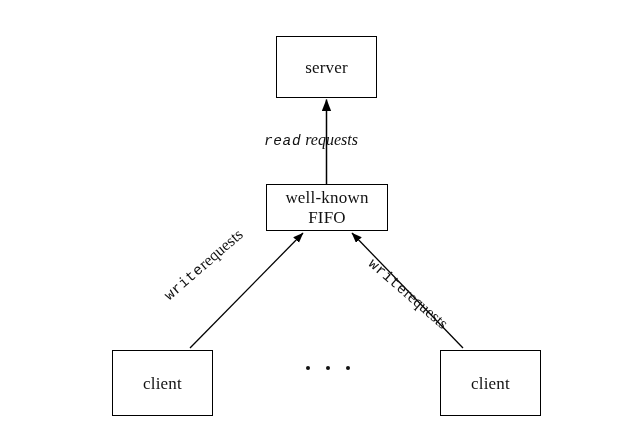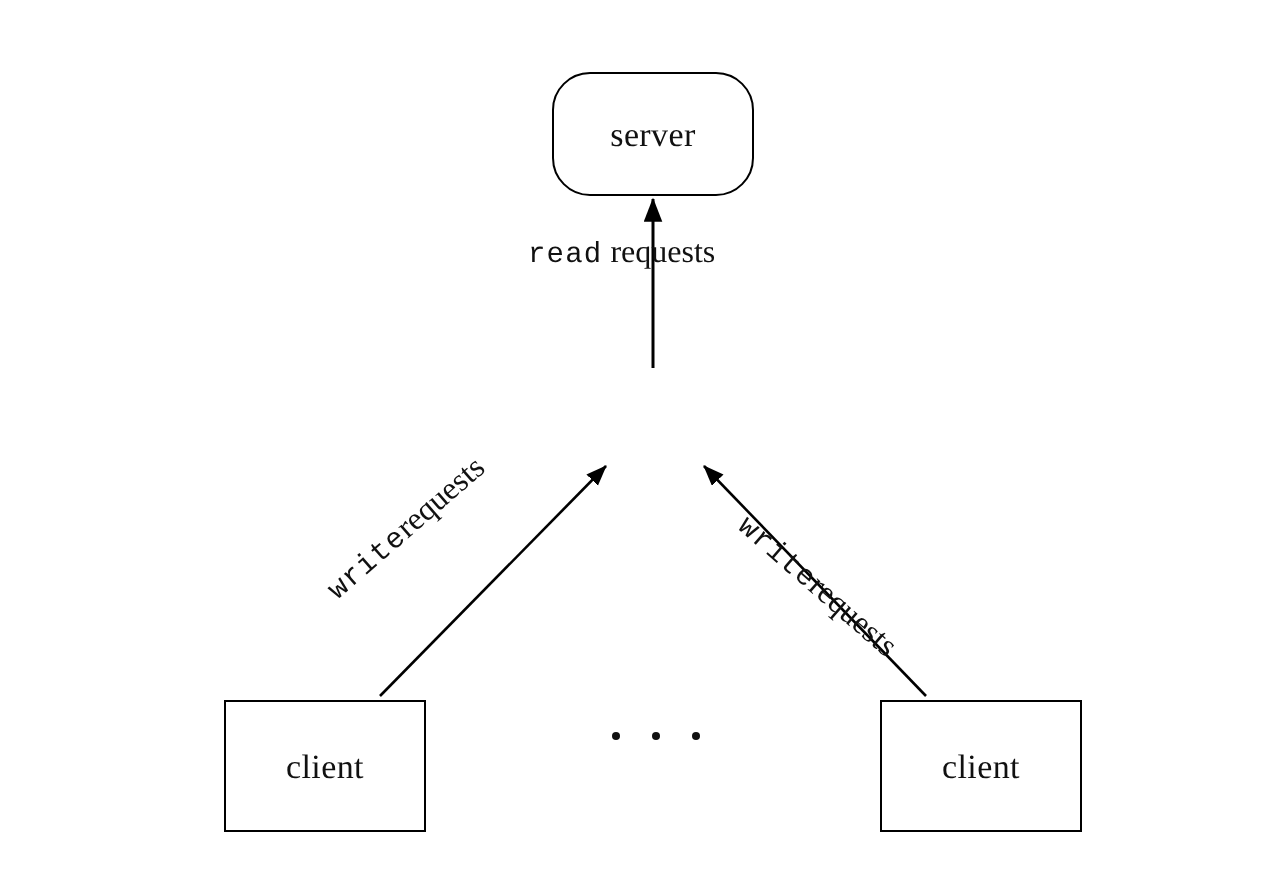--- a/index.html
+++ b/index.html
@@ -28,21 +28,21 @@
     text-align: center;
     color: #111111;
     font-family: "Liberation Serif", serif;
   }
   .node-label {
     font-size: 17px;
     line-height: 21px;
     letter-spacing: 0.2px;
   }
 
-  #node-server   { left: 276px; top: 36px;  width: 101px; height: 62px; border-radius: 19px; }
+  #node-server   { left: 276px; top: 36px;  width: 101px; height: 62px; }
   #node-fifo     { left: 266px; top: 184px; width: 122px; height: 47px; }
   #node-client-1 { left: 112px; top: 350px; width: 101px; height: 66px; }
   #node-client-2 { left: 440px; top: 350px; width: 101px; height: 66px; }
 
   #node-fifo .node-label { line-height: 20px; }
 
   
   #edges {
     position: absolute;
     left: 0;
@@ -62,21 +62,21 @@
   .mono {
     font-family: "Liberation Mono", monospace;
     font-size: 14.5px;
     letter-spacing: 0.6px;
   }
   .serif {
     font-family: "Liberation Serif", serif;
     font-size: 16px;
   }
 
-  #label-read { left: 264px; top: 118px; }
+  #label-read { left: 264px; top: 131px; font-style: italic; }
   #label-read .mono  { margin-right: 4px; }
 
   #label-write-left {
     left: 166px;
     top: 288px;
     transform: rotate(-41deg);
     transform-origin: left center;
   }
   #label-write-right {
     left: 371px;
@@ -134,20 +134,26 @@
   </svg>
 
   <div class="node" id="node-server">
     <span class="node-label">server</span>
   </div>
 
   <div class="edge-label" id="label-read">
     <span class="mono">read</span><span class="serif">requests</span>
   </div>
 
+  <div class="node" id="node-fifo">
+    <span class="node-label">
+      <span>well-known</span><br>
+      <span>FIFO</span>
+    </span>
+  </div>
 
   <div class="edge-label" id="label-write-left">
     <span class="mono">write</span><span class="serif">requests</span>
   </div>
 
   <div class="edge-label" id="label-write-right">
     <span class="mono">write</span><span class="serif">requests</span>
   </div>
 
   <div class="node" id="node-client-1">

